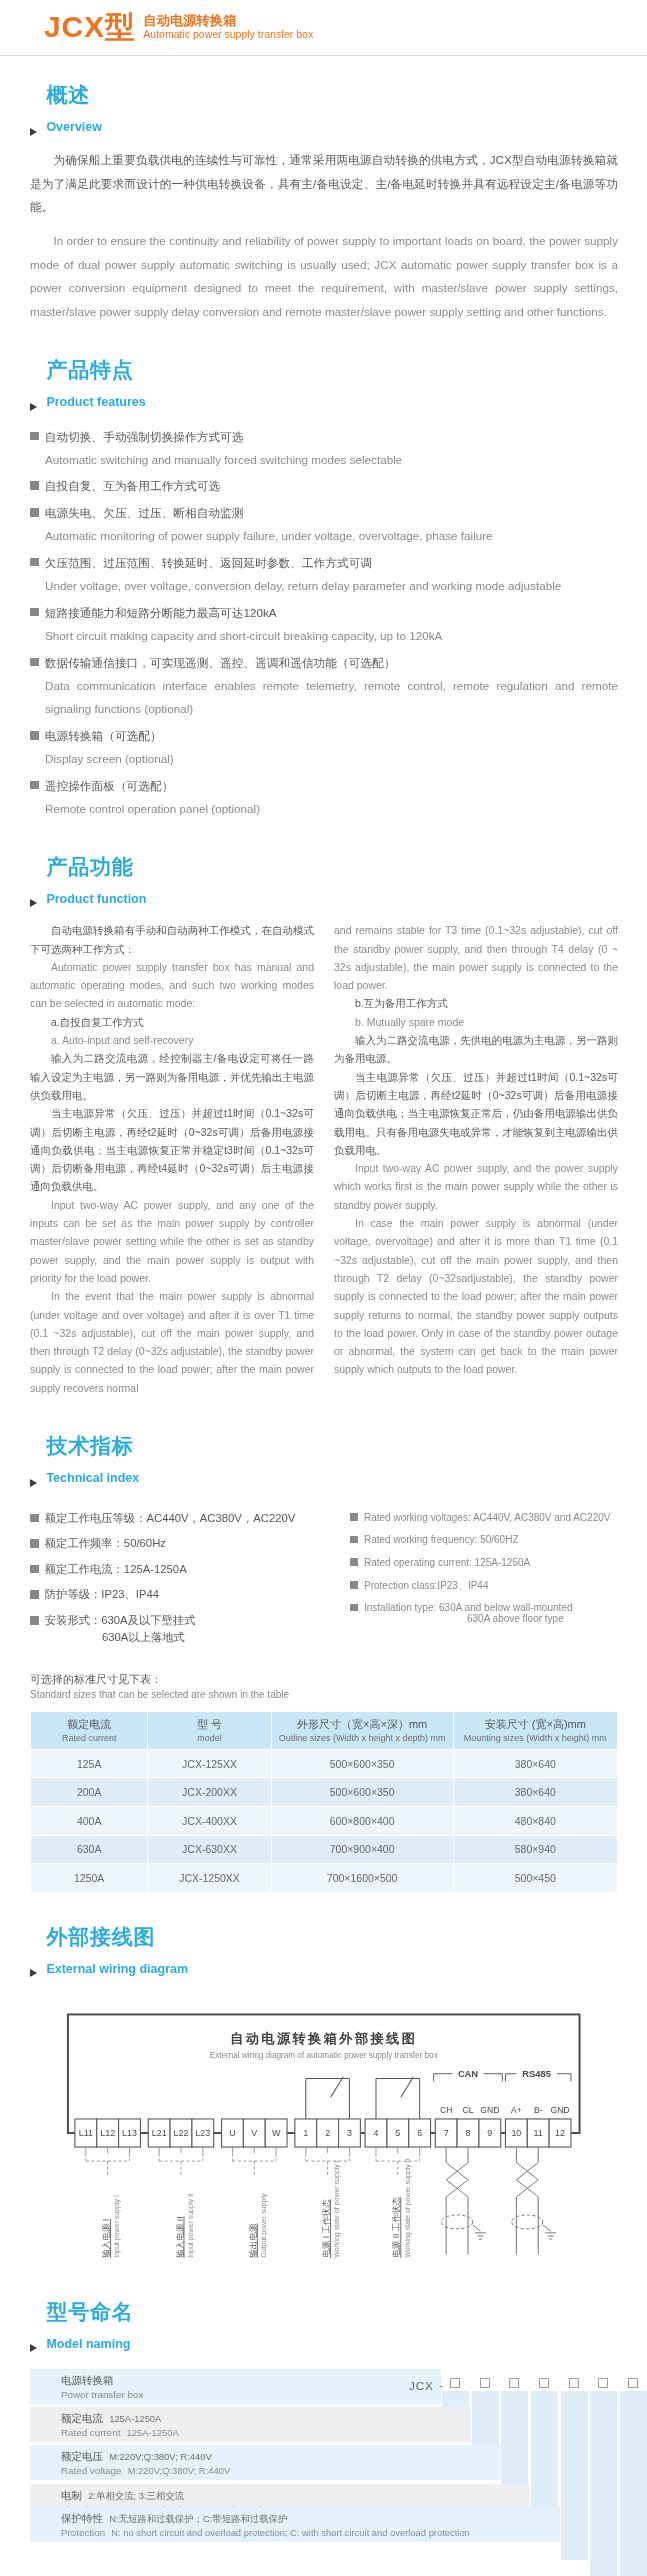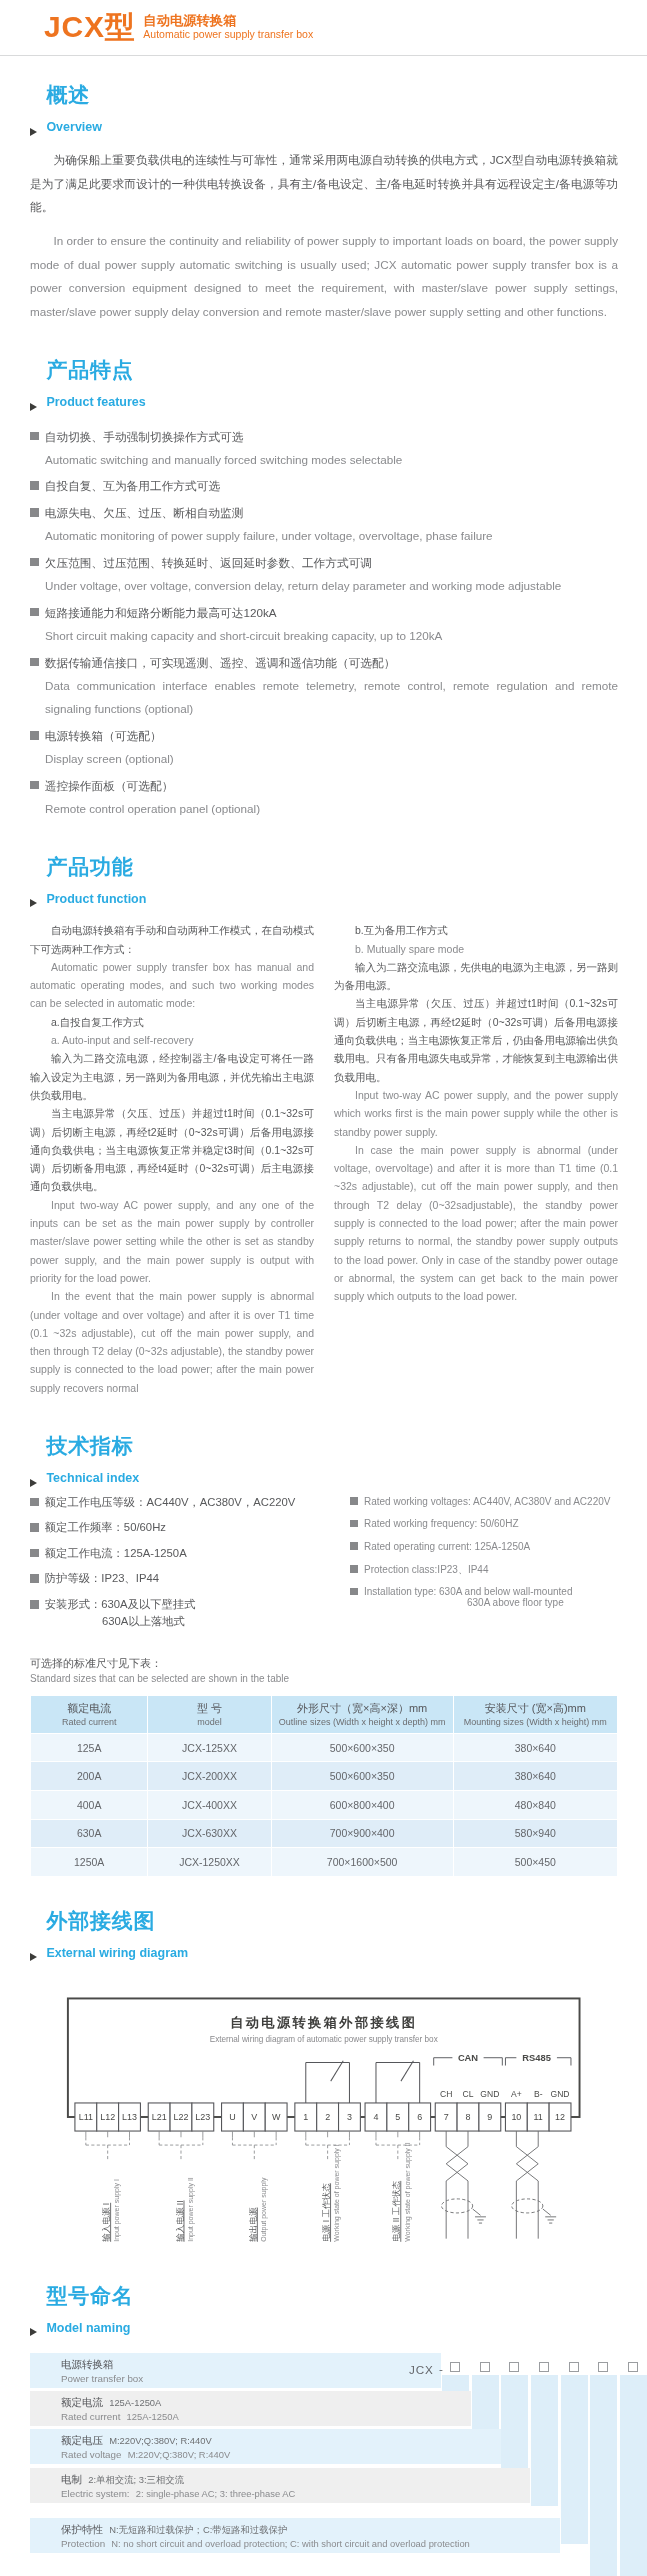--- a/index.html
+++ b/index.html
@@ -40,21 +40,21 @@
 
   
   .func-cols { display:flex; gap:20px; margin-top:14px; }
   .func-col { width:284px; }
   .func-col p { font-size:10.5px; line-height:18.3px; text-align:justify; }
   .func-col p.zh { color:#58595b; text-indent:2em; }
   .func-col p.en { color:#8a8b8e; text-indent:2em; }
   .func-col p.noindent { text-indent:0; }
 
   
-  .tech-cols { display:flex; margin-top:8px; }
+  .tech-cols { display:flex; margin-top:24px; }
   .tech-left { width:320px; }
   .tech-right { flex:1; }
   .tech-item { display:flex; align-items:flex-start; margin-bottom:10px; }
   .tech-item .sq { margin-top:3.1px; }
   .tech-left .tech-item span.t { font-size:11.3px; color:#58595b; line-height:15.6px; }
   .tech-right .tech-item span.t { font-size:10px; color:#8a8b8e; line-height:13.3px; }
   .tech-right .tech-item { margin-bottom:9.4px; }
   .tech-right .tech-item .sq { width:7.8px; height:7.8px; margin-top:2.3px; }
   .tech-extra-zh { font-size:11.3px; color:#58595b; padding-left:72px; margin-top:1.6px; }
   .tech-extra-en { font-size:10px; color:#8a8b8e; padding-left:117px; margin-top:-1.6px; }
@@ -78,21 +78,21 @@
   .w-title-zh { font-family:"Liberation Serif","DejaVu Serif",serif; font-weight:bold; letter-spacing:3px; }
 
   
   .naming-diagram { position:relative; width:618px; height:306px; margin-top:17px; }
   .strip { position:absolute; top:22px; width:26.5px; background:#ddeef9; }
   .s0{left:412px;height:16.4px}.s1{left:442px;height:55px}.s2{left:471px;height:93px}
   .s3{left:501px;height:131px}.s4{left:531px;height:169px}.s5{left:560px;height:208px}.s6{left:590px;height:246px}
   .nrow { position:absolute; left:0; height:35px; padding:3.1px 0 0 31px; }
   .band-blue { background:#e3f2fb; } .band-gray { background:#efefef; }
   .r0{top:0;width:411px}.r1{top:38px;width:441px}.r2{top:76px;width:471px}.r3{top:115px;width:500px}
-  .r4{top:165px;width:530px}
+  .r4{top:138px;width:530px}
   .nrow .l1 { line-height:15px; }
   .nrow .l2 { line-height:13.3px; }
   .nz { font-size:10.5px; color:#55565a; }
   .nzv { font-size:9.4px; color:#6e7073; margin-left:6.2px; }
   .ne { font-size:9.8px; color:#8a8b8e;margin-top:22px; }
   .nev { font-size:9.4px; color:#8a8b8e; margin-left:6.2px; }
   .jcx { position:absolute; left:379px; top:9.4px; font-size:11.7px; color:#64666a; letter-spacing:0.8px; }
   .jdash { position:absolute; left:409px; top:8.6px; font-size:11.7px; color:#64666a; }
   .nbox { position:absolute; top:8.6px; width:10px; height:10px; border:1.2px solid #9b9da0; background:#fff; }
   .b0{left:420px}.b1{left:450px}.b2{left:479px}.b3{left:509px}.b4{left:539px}.b5{left:568px}.b6{left:598px}
@@ -205,20 +205,21 @@
         <p class="zh">自动电源转换箱有手动和自动两种工作模式，在自动模式下可选两种工作方式：</p>
         <p class="en">Automatic power supply transfer box has manual and automatic operating modes, and such two working modes can be selected in automatic mode:</p>
         <p class="zh">a.自投自复工作方式</p>
         <p class="en">a. Auto-input and self-recovery</p>
         <p class="zh">输入为二路交流电源，经控制器主/备电设定可将任一路输入设定为主电源，另一路则为备用电源，并优先输出主电源供负载用电。</p>
         <p class="zh">当主电源异常（欠压、过压）并超过t1时间（0.1~32s可调）后切断主电源，再经t2延时（0~32s可调）后备用电源接通向负载供电；当主电源恢复正常并稳定t3时间（0.1~32s可调）后切断备用电源，再经t4延时（0~32s可调）后主电源接通向负载供电。</p>
         <p class="en">Input two-way AC power supply, and any one of the inputs can be set as the main power supply by controller master/slave power setting while the other is set as standby power supply, and the main power supply is output with priority for the load power.</p>
         <p class="en">In the event that the main power supply is abnormal (under voltage and over voltage) and after it is over T1 time (0.1 ~32s adjustable), cut off the main power supply, and then through T2 delay (0~32s adjustable), the standby power supply is connected to the load power; after the main power supply recovers normal</p>
       </div>
       <div class="func-col">
+        <p class="en noindent">and remains stable for T3 time (0.1~32s adjustable), cut off the standby power supply, and then through T4 delay (0 ~ 32s adjustable), the main power supply is connected to the load power.</p>
         <p class="zh">b.互为备用工作方式</p>
         <p class="en">b. Mutually spare mode</p>
         <p class="zh">输入为二路交流电源，先供电的电源为主电源，另一路则为备用电源。</p>
         <p class="zh">当主电源异常（欠压、过压）并超过t1时间（0.1~32s可调）后切断主电源，再经t2延时（0~32s可调）后备用电源接通向负载供电；当主电源恢复正常后，仍由备用电源输出供负载用电。只有备用电源失电或异常，才能恢复到主电源输出供负载用电。</p>
         <p class="en">Input two-way AC power supply, and the power supply which works first is the main power supply while the other is standby power supply.</p>
         <p class="en">In case the main power supply is abnormal (under voltage, overvoltage) and after it is more than T1 time (0.1 ~32s adjustable), cut off the main power supply, and then through T2 delay (0~32sadjustable), the standby power supply is connected to the load power; after the main power supply returns to normal, the standby power supply outputs to the load power. Only in case of the standby power outage or abnormal, the system can get back to the main power supply which outputs to the load power.</p>
       </div>
     </div>
   </section>
 

